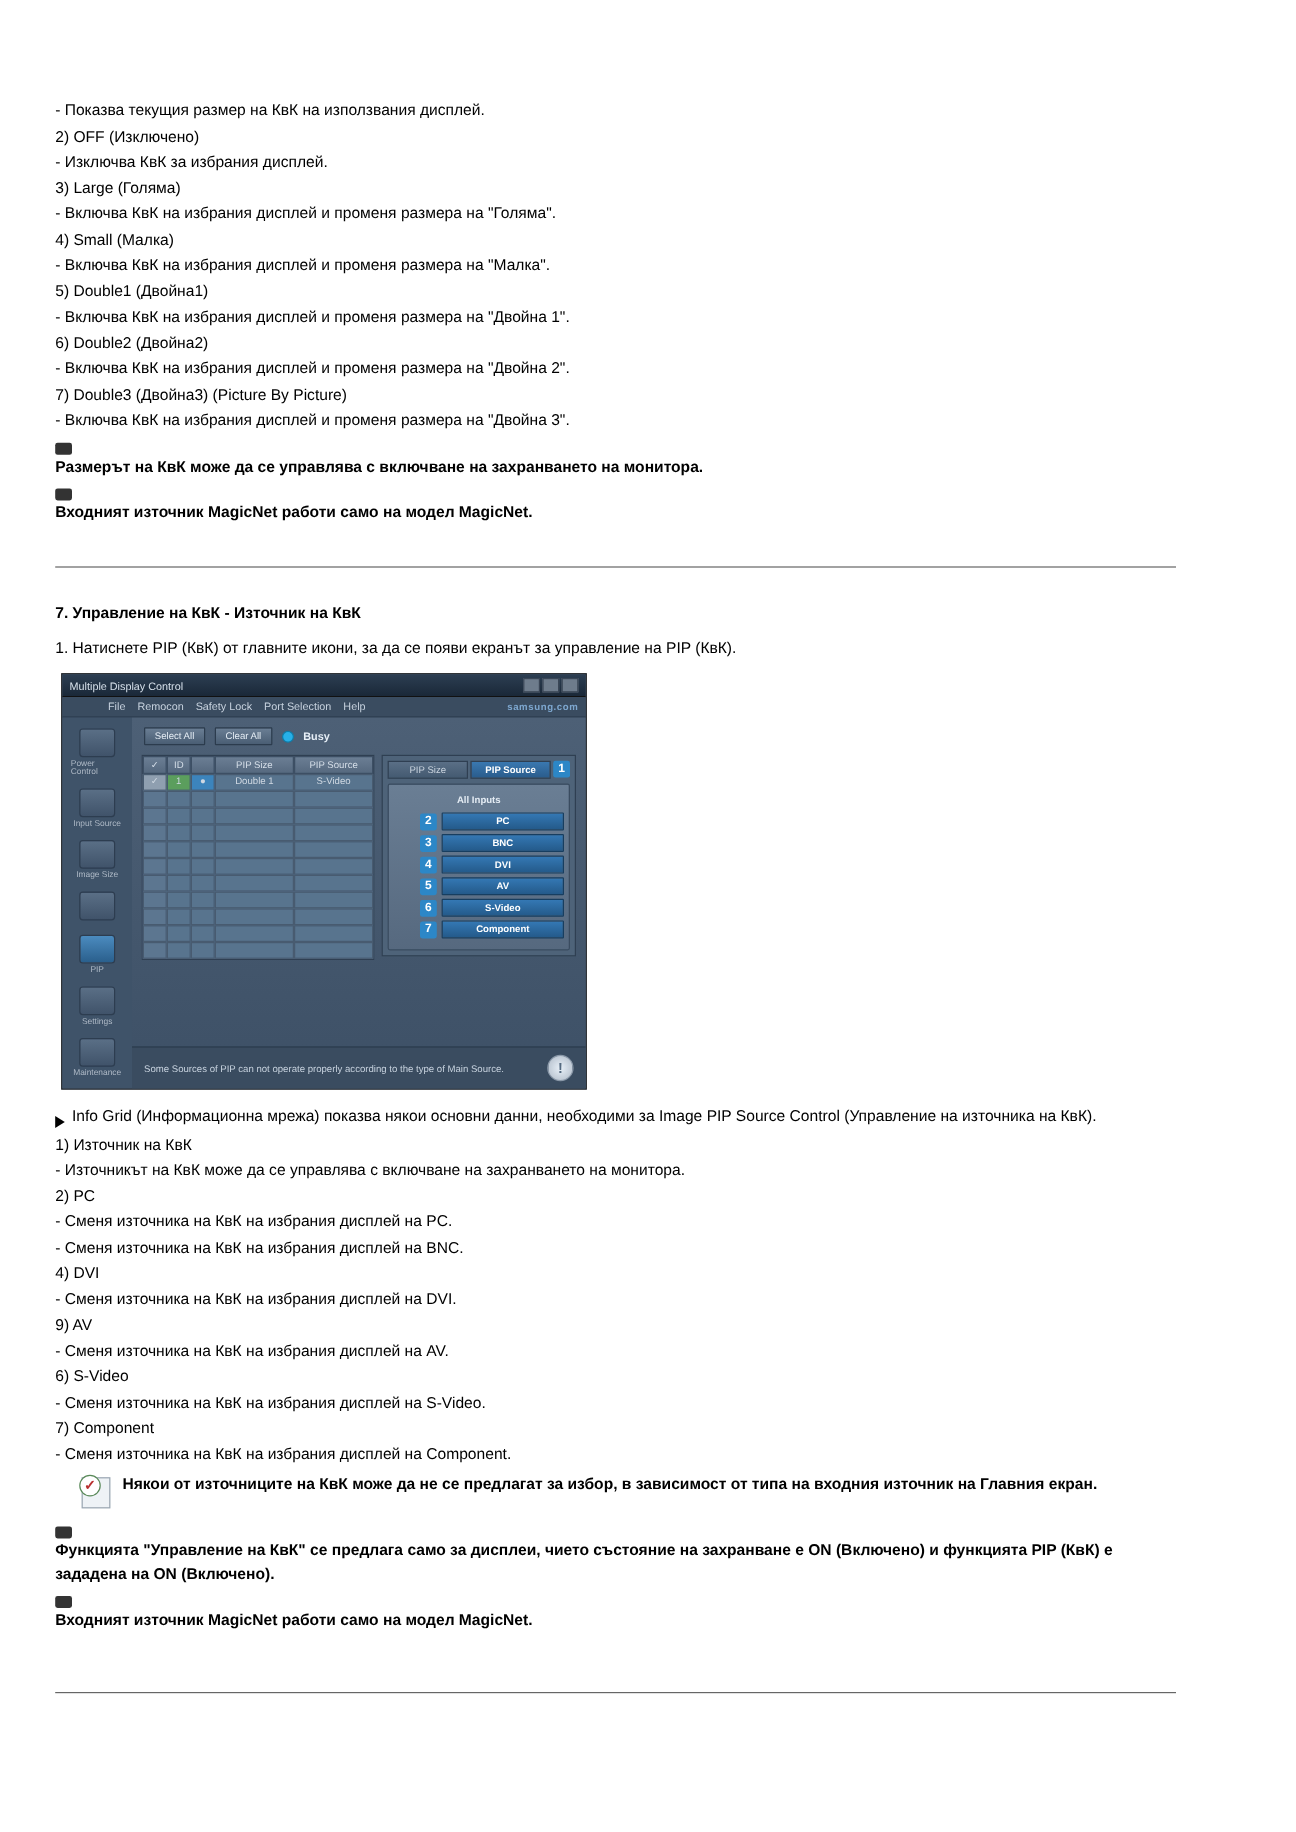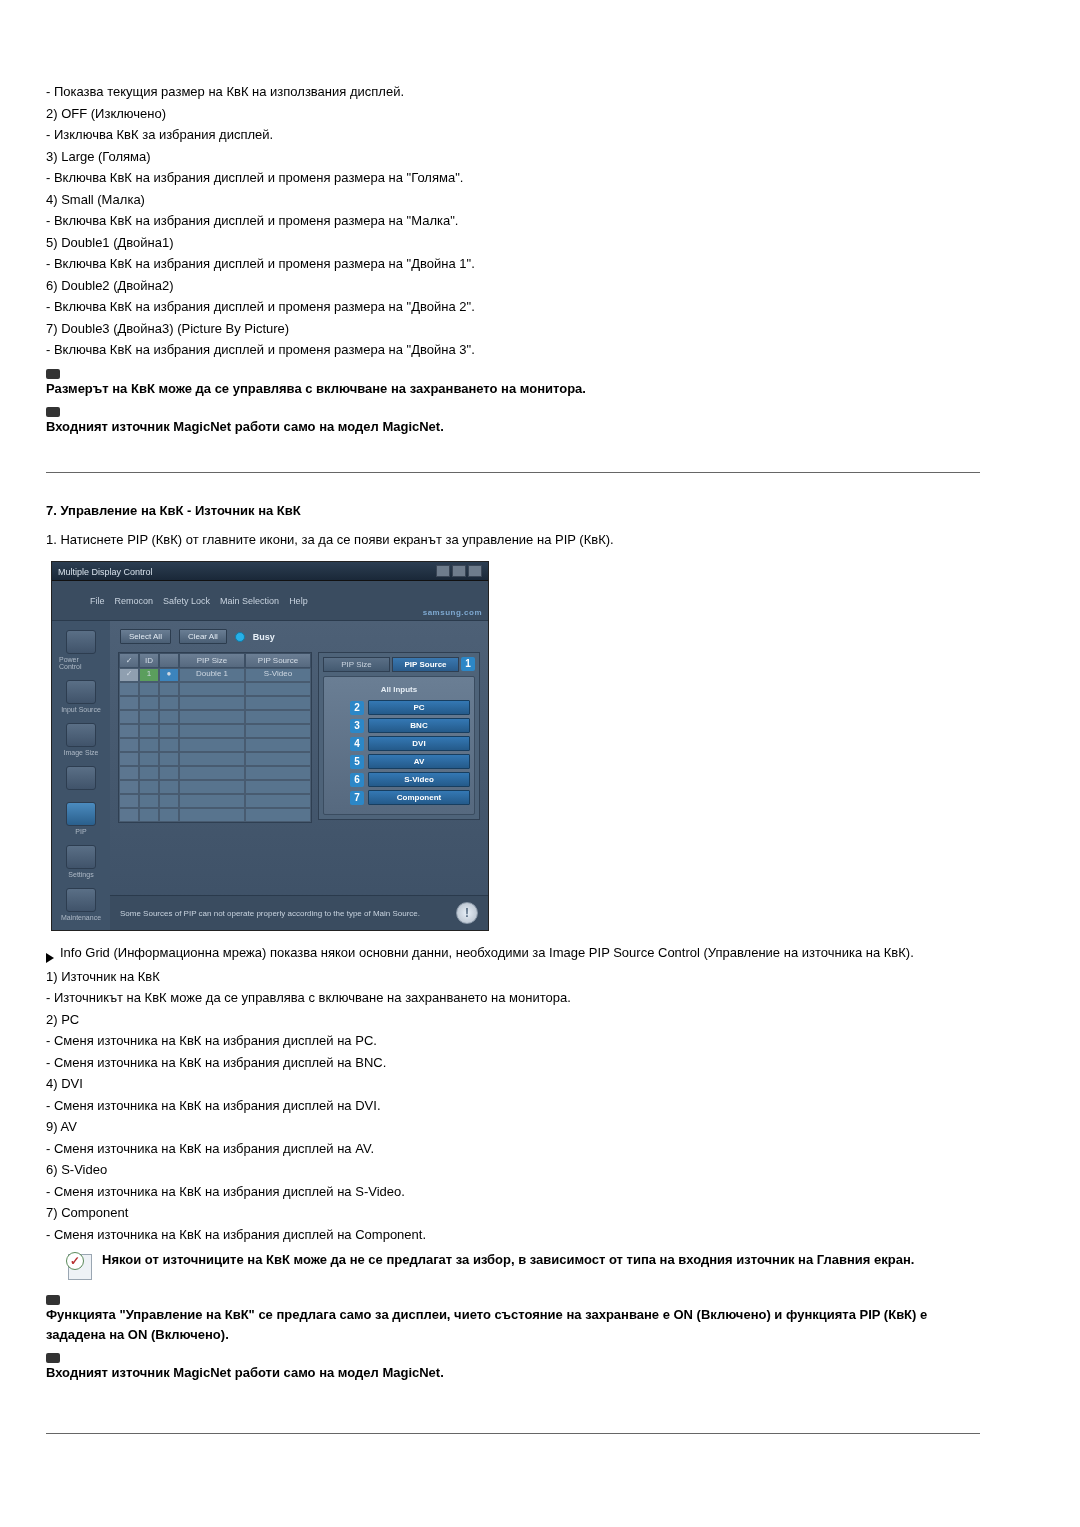--- a/index.html
+++ b/index.html
@@ -78,21 +78,21 @@
   .win-btn { width:12px; height:10px; background:#6e7c8c; border:1px solid #3a4656; }
   .menubar {
     background: #3a4c60;
     padding: 3px 6px;
     display: flex;
     justify-content: space-between;
     align-items: center;
     border-bottom: 1px solid #2a3a4c;
   }
   .menubar .left { display:flex; gap:10px; color:#c7d2de;margin-left:32px; }
-  .menubar .samsung { color:#7ea8d0; font-weight:bold; letter-spacing:0.5px; font-size:8px;margin-top:24px; }
+  .menubar .samsung { color:#7ea8d0; font-weight:bold; letter-spacing:0.5px; font-size:8px; }
   .app-body { display:flex; }
   .sidebar {
     width: 58px;
     background: #3f5369;
     display:flex;
     flex-direction:column;
     align-items:center;
     padding: 6px 0;
     gap:4px;
   }
@@ -326,21 +326,21 @@
         <div class="win-btn"></div>
         <div class="win-btn"></div>
         <div class="win-btn"></div>
       </div>
     </div>
     <div class="menubar">
       <div class="left">
         <span>File</span>
         <span>Remocon</span>
         <span>Safety Lock</span>
-        <span>Main Selection</span>
+        <span>Port Selection</span>
         <span>Help</span>
       </div>
       <span class="samsung">samsung.com</span>
     </div>
     <div class="app-body">
       <div class="sidebar">
         <div class="side-item">
           <div class="side-icon"></div>
           <span>Power Control</span>
         </div>

